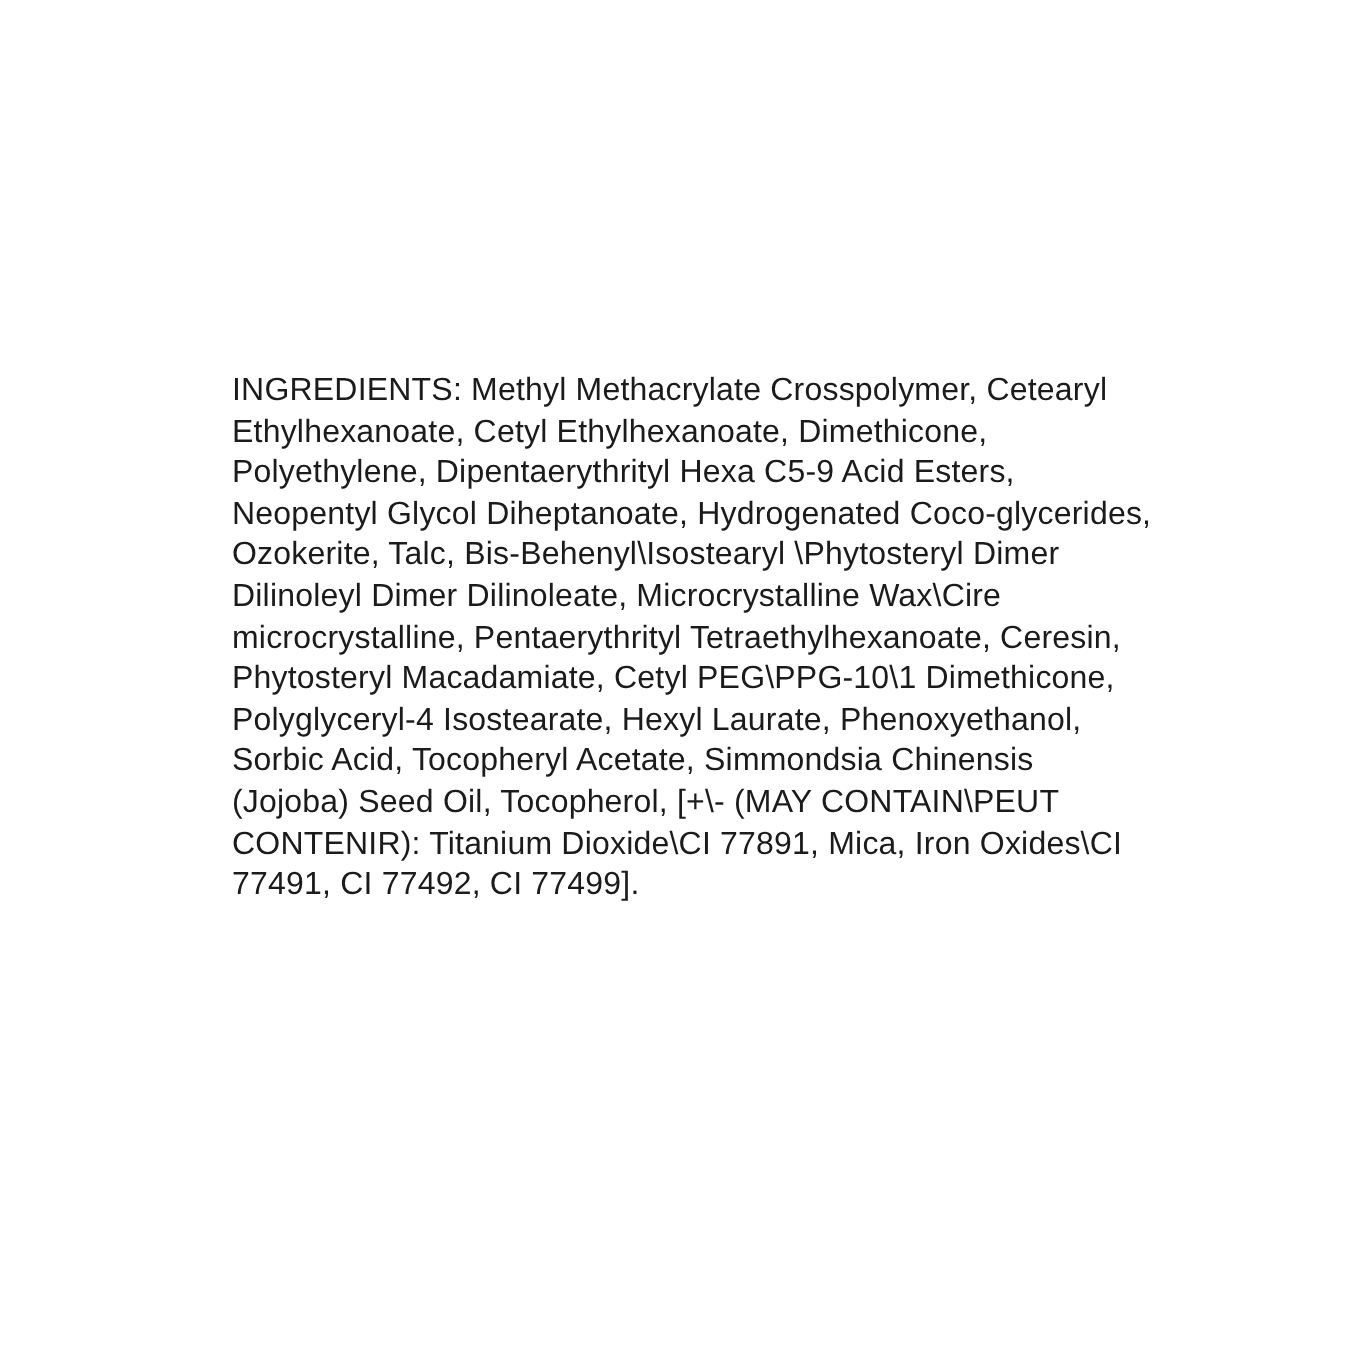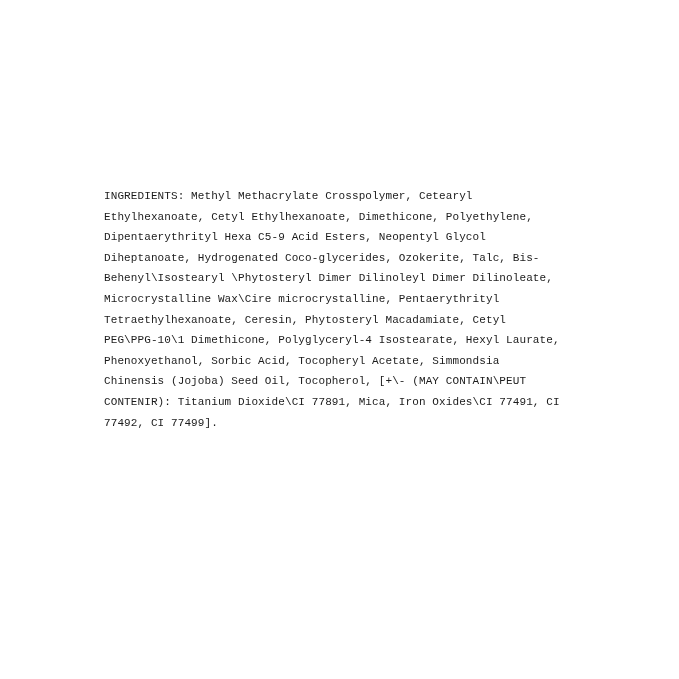--- a/index.html
+++ b/index.html
@@ -9,25 +9,25 @@
   }
   .page {
     position: relative;
     width: 679px;
     height: 679px;
     background: #ffffff;
     overflow: hidden;
   }
   .ingredients-block {
     position: absolute;
-    left: 104px;
+    left: 116px;
     top: 186px;
     width: 460px;
-    font-family: Liberation Mono, monospace;
-    font-size: 11px;
+    font-family: Liberation Sans, sans-serif;
+    font-size: 16px;
     line-height: 20.6px;
     color: #1b1b1b;
     text-align: left;
     letter-spacing: 0.1px;
     white-space: pre-wrap;
     word-break: normal;
   }
 </style>
 </head>
 <body>

